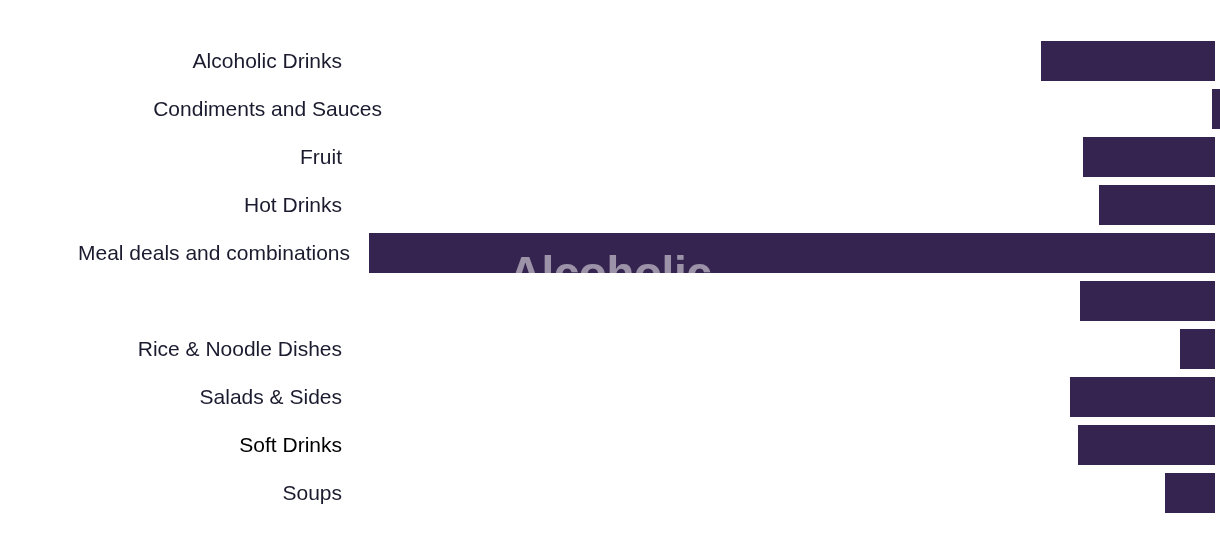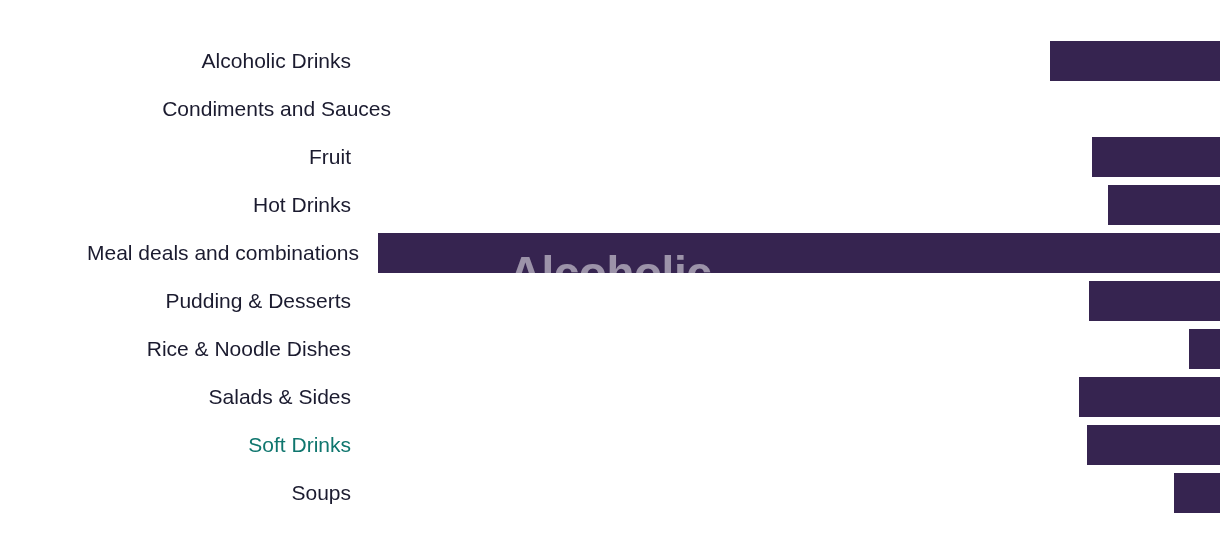--- a/index.html
+++ b/index.html
@@ -36,21 +36,21 @@
     letter-spacing: -0.5px;
     color: rgba(255,255,255,0.92);
     mix-blend-mode: normal;
     opacity: 0.55;
     pointer-events: none;
     z-index: 3;
     line-height: 52px;
   }
   .row {
     position: absolute;
-    left: 17px;
+    left: 8px;
     width: 1201px;
     height: 48px;
   }
   .row-label {
     position: absolute;
     right: 867px;
     top: 0;
     height: 48px;
     line-height: 48px;
     text-align: right;
@@ -87,33 +87,32 @@
       </div>
       <div class="row" style="top: 181px;">
         <div class="row-label" style="color: rgb(27, 27, 47);">Hot Drinks</div>
         <div class="bar" title="Hot Drinks" style="left: 1091px; width: 116px; background: rgb(54, 36, 80);"></div>
       </div>
       <div class="row" style="top: 229px; padding-left: 8px;">
         <div class="row-label" style="color: rgb(27, 27, 47);">Meal deals and combinations</div>
         <div class="bar" title="Meal deals and combinations" style="left: 361px; width: 846px; background: rgb(54, 36, 80);"></div>
       </div>
       <div class="row" style="top: 277px;">
-        <div class="row-label" style="color: rgb(27, 27, 47);">Pudding &amp; Desserts</div>
         <div class="bar" title="Pudding &amp; Desserts" style="left: 1072px; width: 135px; background: rgb(54, 36, 80);"></div>
       </div>
       <div class="row" style="top: 325px;">
         <div class="row-label" style="color: rgb(27, 27, 47);">Rice &amp; Noodle Dishes</div>
         <div class="bar" title="Rice &amp; Noodle Dishes" style="left: 1172px; width: 35px; background: rgb(54, 36, 80);"></div>
       </div>
       <div class="row" style="top: 373px;">
         <div class="row-label" style="color: rgb(27, 27, 47);">Salads &amp; Sides</div>
         <div class="bar" title="Salads &amp; Sides" style="left: 1062px; width: 145px; background: rgb(54, 36, 80);"></div>
       </div>
       <div class="row" style="top: 421px;">
-        <div class="row-label" style="color: #0f766e;">Soft Drinks</div>
+        <div class="row-label" style="color: #000000;">Soft Drinks</div>
         <div class="bar" title="Soft Drinks" style="left: 1070px; width: 137px; background: rgb(54, 36, 80);"></div>
       </div>
       <div class="row" style="top: 469px;">
         <div class="row-label" style="color: rgb(27, 27, 47);">Soups</div>
         <div class="bar" title="Soups" style="left: 1157px; width: 50px; background: rgb(54, 36, 80);"></div>
       </div>
     </div>
   <div class="watermark">Alcoholic</div>
 </div>
 

